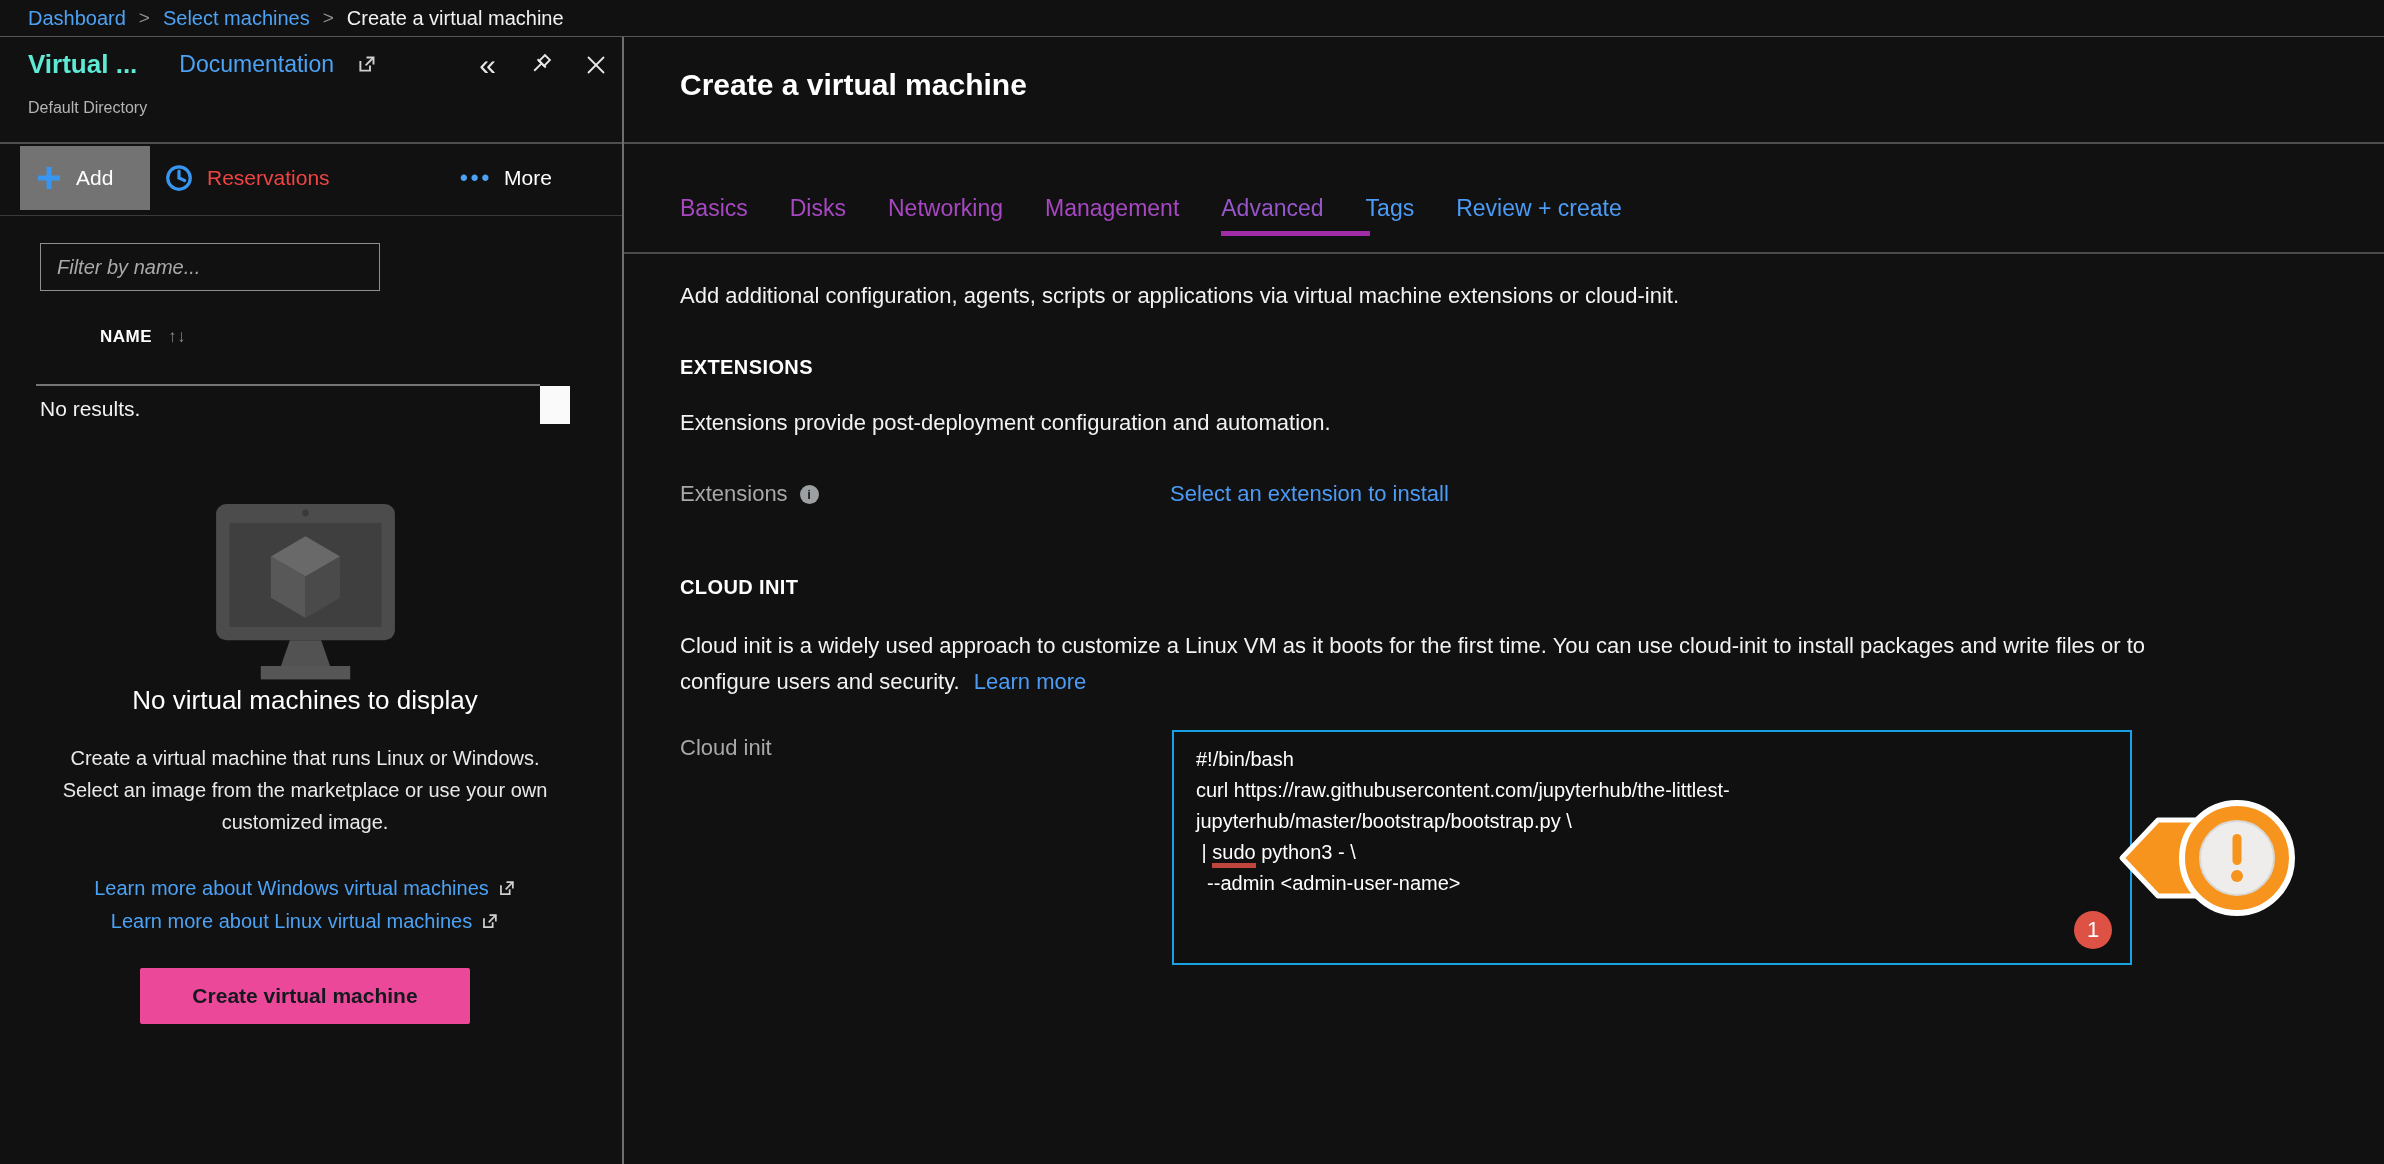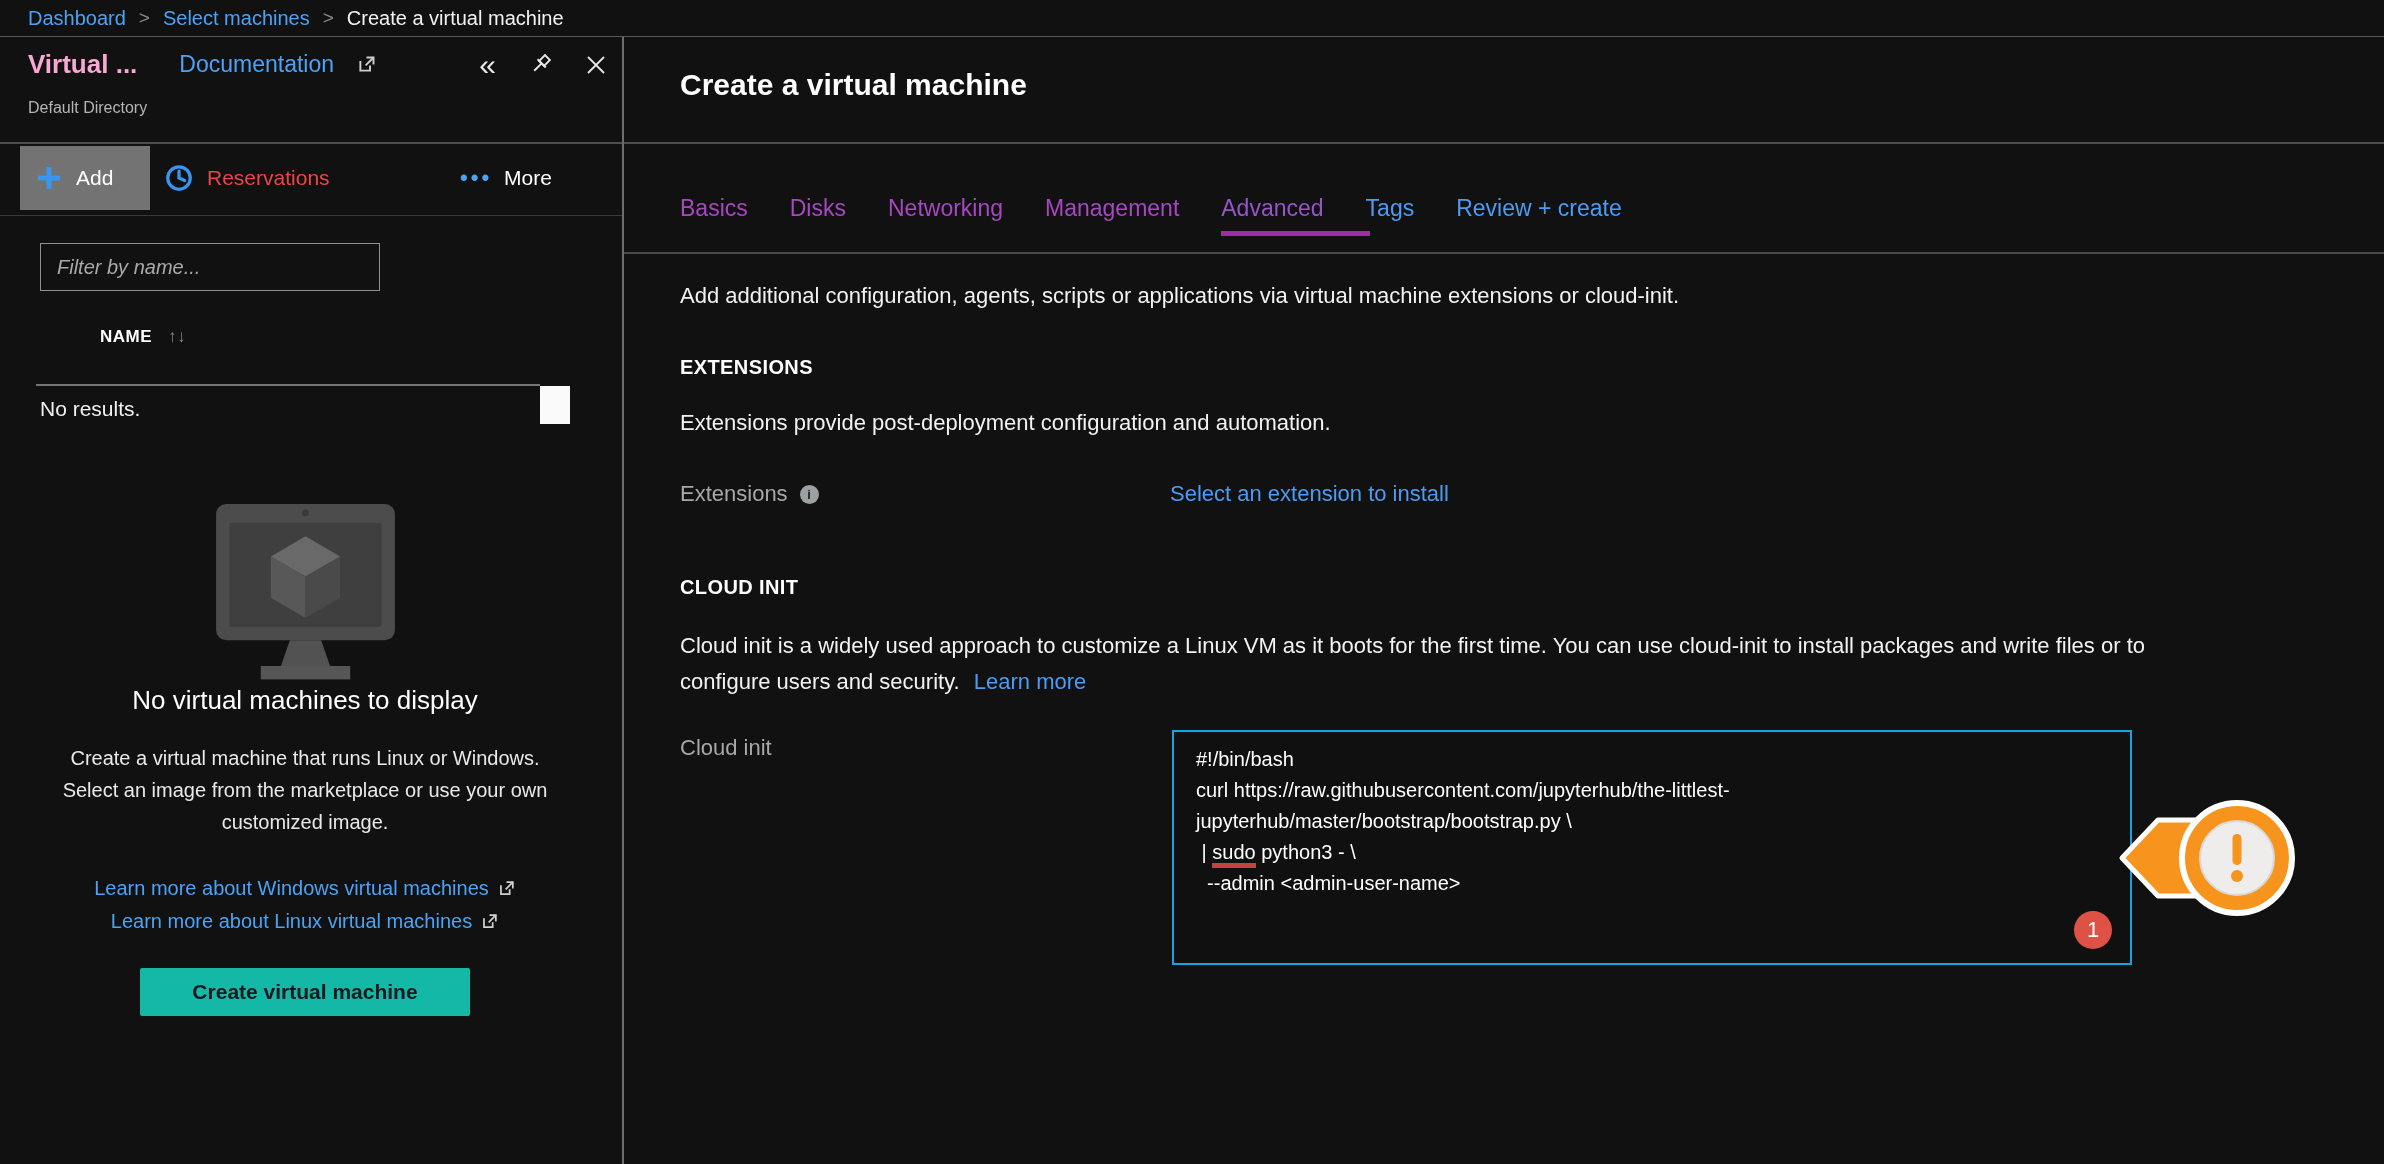--- a/index.html
+++ b/index.html
@@ -11,21 +11,21 @@
     display:flex;align-items:center;padding-left:28px;gap:13px;font-size:20px;}
   .crumb-link{color:#4ca2f5;}
   .crumb-sep{color:#8f8f8f;font-size:19px;}
   .crumb-current{color:#f2f2f2;}
   .hr-top{position:absolute;top:36px;left:0;width:100%;height:1px;background:#565656;}
   .hr-header{position:absolute;top:142px;left:0;width:100%;height:2px;background:#4e4e4e;}
   .vdivider{position:absolute;left:622px;top:37px;width:2px;bottom:0;background:#6e6e6e;}
   
   .sidebar{position:absolute;left:0;top:37px;width:622px;bottom:0;}
   .side-header{position:absolute;left:28px;top:12px;right:14px;display:flex;align-items:center;}
-  .side-title{font-size:26px;font-weight:bold;color:#f9a8d4;white-space:nowrap;}
+  .side-title{font-size:26px;font-weight:bold;color:#5eead4;white-space:nowrap;}
   .doc-link{margin-left:42px;font-size:23px;color:#4ca2f5;display:flex;align-items:center;gap:22px;}
   .hdr-icons{margin-left:auto;display:flex;align-items:center;gap:30px;}
   .chevrons{font-size:30px;color:#e8e8e8;line-height:1;}
   .directory{position:absolute;left:28px;top:62px;font-size:16px;color:#b5b5b5;}
   .toolbar{position:absolute;left:0;top:105px;width:100%;height:73px;font-size:21px;}
   .add-btn{position:absolute;left:20px;top:4px;width:130px;height:64px;background:#737373;
     display:flex;align-items:center;gap:14px;padding-left:16px;box-sizing:border-box;color:#fff;cursor:pointer;}
   .reservations-btn{position:absolute;left:164px;top:4px;height:64px;display:flex;align-items:center;gap:13px;color:#ef4444;cursor:pointer;}
   .more-btn{position:absolute;left:460px;top:4px;height:64px;display:flex;align-items:center;gap:12px;color:#fff;cursor:pointer;}
   .dots{color:#4ca2f5;font-size:22px;letter-spacing:3px;font-weight:bold;}
@@ -37,21 +37,21 @@
   .name-header{position:absolute;left:100px;top:290px;font-size:17px;font-weight:bold;color:#fff;letter-spacing:.5px;cursor:pointer;}
   .sort-arrows{color:#8a8a8a;font-weight:normal;font-size:17px;margin-left:16px;}
   .row-sep{position:absolute;left:36px;top:347px;width:504px;height:2px;background:#757575;}
   .no-results{position:absolute;left:40px;top:360px;font-size:21px;color:#f2f2f2;}
   .scroll-thumb{position:absolute;left:540px;top:349px;width:30px;height:38px;background:#fafafa;cursor:pointer;}
   .empty-state{position:absolute;left:0;top:458px;width:610px;text-align:center;}
   .empty-heading{font-size:26px;color:#fff;}
   .empty-desc{margin:26px auto 0;max-width:505px;font-size:20px;line-height:32px;color:#e9e9e9;}
   .empty-links{margin-top:34px;font-size:20px;line-height:33px;}
   .empty-link{color:#4ca2f5;display:inline-flex;align-items:center;gap:8px;}
-  .cta-button{display:block;margin:30px auto 0;width:330px;height:48px;background:#14b8a6;border:none;
+  .cta-button{display:block;margin:30px auto 0;width:330px;height:56px;background:#ec4899;border:none;
     color:#15181e;font-size:21px;font-weight:bold;cursor:pointer;border-radius:2px;
     font-family:"Liberation Sans","DejaVu Sans",sans-serif;}
   
   .main{position:absolute;left:624px;top:37px;right:0;bottom:0;}
   .main-title{position:absolute;left:56px;top:31px;font-size:30px;font-weight:bold;color:#fff;}
   .tabs{position:absolute;left:56px;top:158px;display:flex;gap:42px;font-size:23px;}
   .tab{position:relative;cursor:pointer;white-space:nowrap;}
   .tab.visited{color:#a747c2;}
   .tab.active{color:#9655c8;}
   .tab.upcoming{color:#4c9bf5;}

